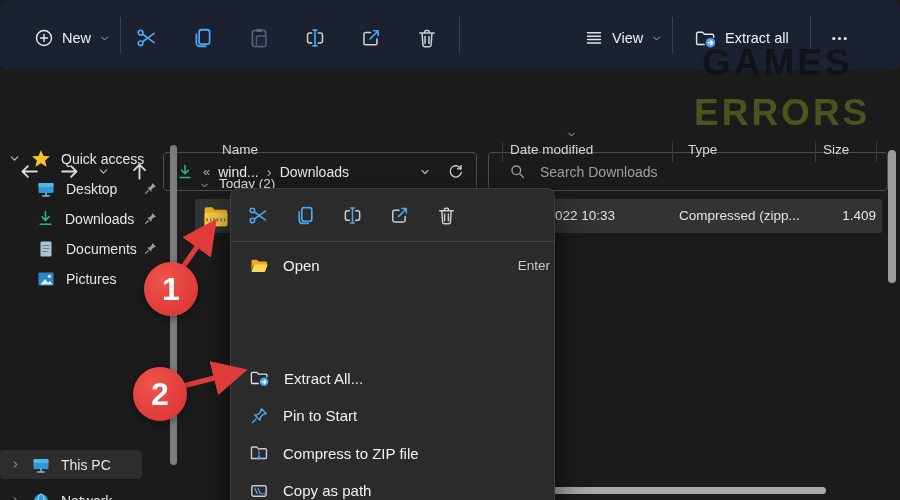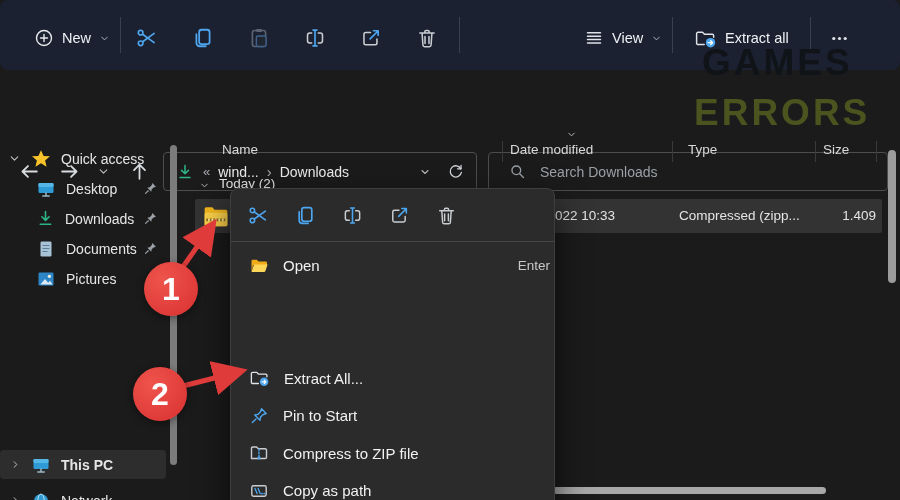--- a/index.html
+++ b/index.html
@@ -36,21 +36,21 @@
   
   .wm { position:absolute; font-weight:800; letter-spacing:3px; font-size:37px; line-height:1; white-space:nowrap; }
   .wm1 { left:702px; top:44px; color:#101318; }
   .wm2 { left:694px; top:94px; color:var(--c-olive,#4b531f); }
 
   
   .side-row { position:absolute; left:0; width:168px; height:29px; display:flex; align-items:center;
               font-size:14px; color:#e6e6e6; cursor:default; }
   .side-row .lbl { margin-left:10px; white-space:nowrap; }
   .side-pin { margin-left:auto; margin-right:10px; }
-  .side-sel { background:#2d2d2d; border-radius:4px; width:166px;font-weight:bold; }
+  .side-sel { background:#2d2d2d; border-radius:4px; width:142px; }
 
   
   .hdr { position:absolute; top:142px; font-size:13.5px; color:#d9d9d9; }
   .hsep { position:absolute; top:141px; width:1px; height:21px; background:#3a3a3a; }
   .frow { position:absolute; left:195px; top:199px; width:687px; height:34px;
           background:var(--c-selected_row,#333333); border-radius:2px; font-size:13.5px; color:#e4e4e4; }
   .scroll { position:absolute; border-radius:4px; }
 
   
   .cm { position:absolute; left:230px; top:188px; width:325px; height:330px;

